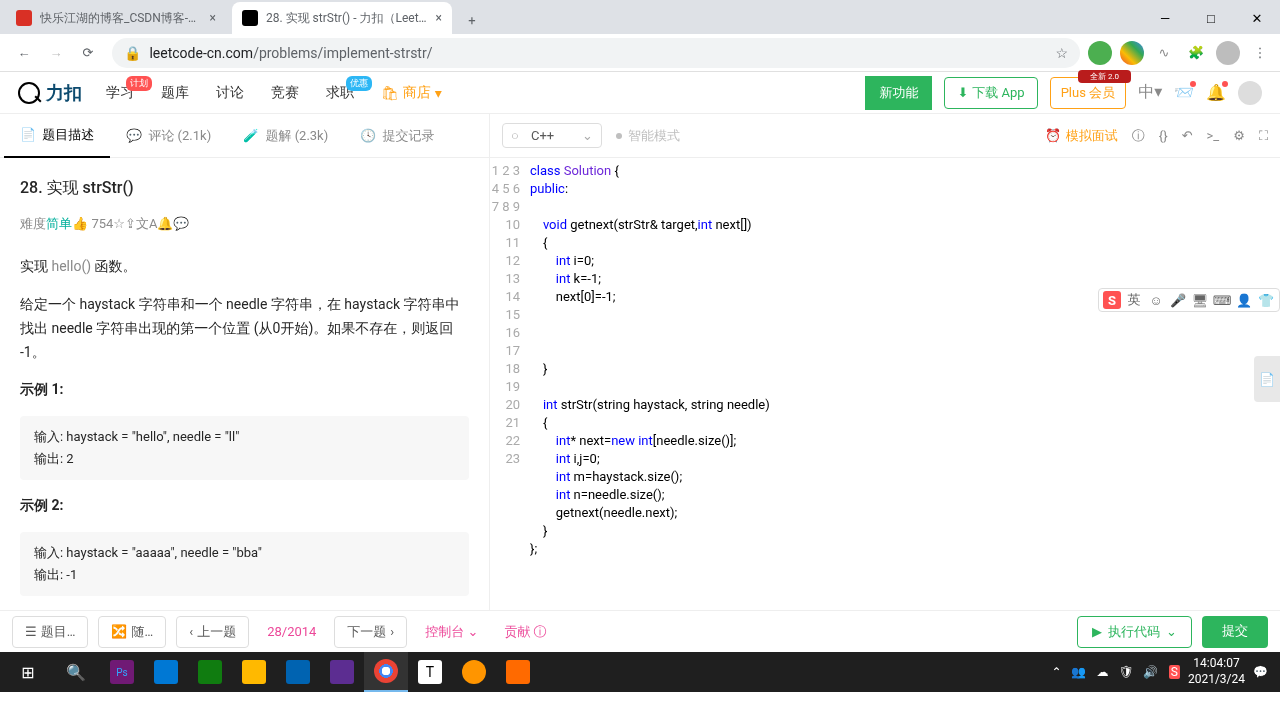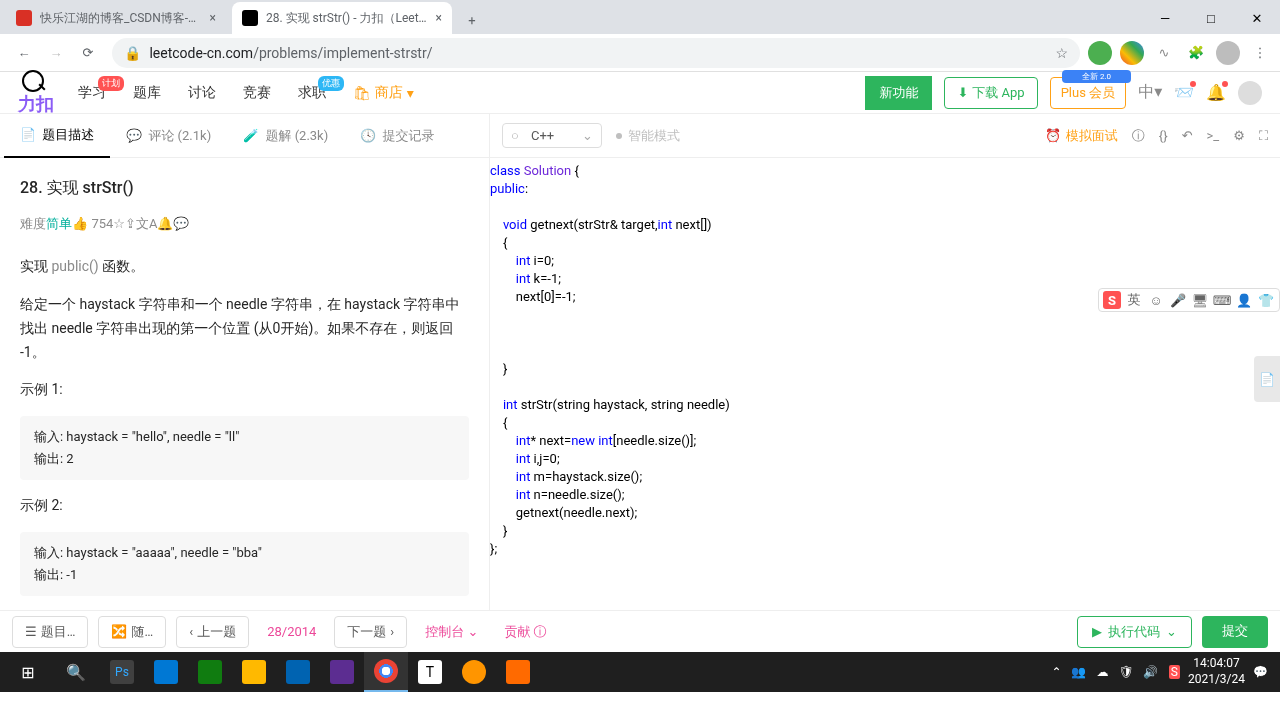--- a/index.html
+++ b/index.html
@@ -18,50 +18,50 @@
 .nav-btn{width:32px;height:32px;display:flex;align-items:center;justify-content:center;color:#5f6368;border-radius:50%;}
 .nav-btn.disabled{color:#bdbdbd;}
 .url-box{flex:1;height:30px;background:#f1f3f4;border-radius:15px;display:flex;align-items:center;padding:0 12px;margin:0 8px;font-size:14px;}
 .url-box .lock{color:#5f6368;margin-right:8px;}
 .url-box .domain{color:#202124;}
 .url-box .path{color:#5f6368;}
 .url-box .star{margin-left:auto;color:#5f6368;}
 .ext-icons{display:flex;gap:8px;align-items:center;}
 .ext-icon{width:24px;height:24px;border-radius:50%;display:flex;align-items:center;justify-content:center;}
 .site-header{height:42px;display:flex;align-items:center;padding:0 18px;border-bottom:1px solid #eee;}
-.logo{display:flex;align-items:center;font-weight:bold;font-size:18px;color:#8b5cf6;flex-direction:column;}
+.logo{display:flex;align-items:center;font-weight:bold;font-size:18px;color:#0c4a6e;}
 .logo-icon{width:22px;height:22px;border:2px solid #000;border-radius:50%;margin-right:6px;position:relative;}
 .logo-icon::after{content:"";position:absolute;right:-4px;bottom:2px;width:8px;height:2px;background:#000;transform:rotate(45deg);}
 .nav-items{display:flex;gap:27px;margin-left:24px;align-items:center;}
 .nav-item{color:#333;font-size:14px;position:relative;}
 .badge-red{position:absolute;top:-8px;right:-18px;background:#ff5252;color:#fff;font-size:9px;padding:1px 4px;border-radius:6px;}
 .badge-blue{position:absolute;top:-8px;right:-18px;background:#2db7f5;color:#fff;font-size:9px;padding:1px 4px;border-radius:6px;}
 .shop-link{color:#ffa116;display:flex;align-items:center;gap:4px;}
 .header-right{margin-left:auto;display:flex;align-items:center;gap:12px;}
 .btn-new{background:#2db55d;color:#fff;padding:8px 14px;font-size:13px;border-radius:0;}
 .btn-outline{border:1px solid #2db55d;color:#2db55d;padding:6px 12px;border-radius:4px;font-size:13px;display:flex;align-items:center;gap:4px;}
 .btn-plus{border:1px solid #ffa116;color:#ffa116;padding:6px 10px;border-radius:4px;font-size:13px;position:relative;}
-.btn-plus .tag{position:absolute;top:-8px;right:-6px;background:#3b82f6;color:#fff;font-size:8px;padding:1px 20px;border-radius:4px;}
+.btn-plus .tag{position:absolute;top:-8px;right:-6px;background:#b91c1c;color:#fff;font-size:8px;padding:1px 12px;border-radius:4px;}
 .icon-btn{color:#8a8a8a;font-size:16px;cursor:pointer;}
 .bell-badge{position:relative;}
 .bell-badge::after{content:"";position:absolute;top:-2px;right:-2px;width:6px;height:6px;background:#ff5252;border-radius:50%;}
 .avatar{width:24px;height:24px;background:#ddd;border-radius:50%;}
 .main{display:flex;height:496px;}
 .left-panel{width:490px;border-right:1px solid #eee;display:flex;flex-direction:column;overflow:hidden;}
 .tab-row{height:44px;display:flex;align-items:center;border-bottom:1px solid #eee;padding:0 4px;}
 .prob-tab{padding:0 16px;height:44px;display:flex;align-items:center;gap:6px;color:#8a8a8a;font-size:13px;cursor:pointer;}
 .prob-tab.active{color:#000;border-bottom:2px solid #000;}
 .prob-content{flex:1;overflow-y:auto;padding:16px 20px;font-size:14px;color:#262626;line-height:1.7;}
 .prob-title{font-size:16px;font-weight:500;margin-bottom:12px;}
 .meta-row{display:flex;align-items:center;gap:0;margin-bottom:20px;color:#8a8a8a;font-size:13px;}
 .diff{color:#00af9b;}
 .meta-icon{cursor:pointer;}
 .prose p{margin-bottom:14px;}
 .prose code{color:#8a8a8a;}
-.example-title{font-weight:400;margin:0 0;}
+.example-title{font-weight:700;margin:0 0;}
 .codeblock{background:#f7f7f7;border-radius:4px;padding:10px 14px;font-family:monospace;font-size:13px;margin-bottom:14px;white-space:pre-wrap;}
 .right-panel{flex:1;display:flex;flex-direction:column;}
 .editor-toolbar{height:44px;display:flex;align-items:center;padding:0 12px;border-bottom:1px solid #eee;gap:14px;}
 .lang-select{border:1px solid #ddd;border-radius:4px;padding:4px 24px 4px 28px;font-size:13px;color:#595959;position:relative;min-width:100px;}
 .lang-select::before{content:"○";position:absolute;left:8px;color:#aaa;}
 .lang-select::after{content:"⌄";position:absolute;right:8px;color:#aaa;}
 .smart-mode{color:#bfbfbf;font-size:13px;display:flex;align-items:center;gap:6px;}
 .smart-dot{width:6px;height:6px;background:#bfbfbf;border-radius:50%;}
 .toolbar-right{margin-left:auto;display:flex;align-items:center;gap:14px;color:#8a8a8a;}
 .mock-btn{color:#ffa116;display:flex;align-items:center;gap:4px;}
@@ -169,21 +169,21 @@
         <span>难度</span>
         <span class="diff">简单</span>
         <span class="meta-icon">👍 <span>754</span></span>
         <span class="meta-icon">☆</span>
         <span class="meta-icon">⇪</span>
         <span class="meta-icon">文A</span>
         <span class="meta-icon">🔔</span>
         <span class="meta-icon">💬</span>
       </div>
       <div class="prose">
-        <p><span>实现 </span><code>public()</code><span> 函数。</span></p>
+        <p><span>实现 </span><code>hello()</code><span> 函数。</span></p>
         <p>给定一个 haystack 字符串和一个 needle 字符串，在 haystack 字符串中找出 needle 字符串出现的第一个位置 (从0开始)。如果不存在，则返回 -1。</p>
         <p class="example-title">示例 1:</p>
         <div class="codeblock"><span>输入: haystack = "hello", needle = "ll"</span>
 <span>输出: 2</span></div>
         <p class="example-title">示例 2:</p>
         <div class="codeblock"><span>输入: haystack = "aaaaa", needle = "bba"</span>
 <span>输出: -1</span></div>
 
       </div>
     </div>
@@ -200,20 +200,43 @@
         <span class="mock-btn">⏰ <span>模拟面试</span></span>
         <span>ⓘ</span>
         <span>{}</span>
         <span>↶</span>
         <span>&gt;_</span>
         <span>⚙</span>
         <span>⛶</span>
       </div>
     </div>
     <div class="editor">
+      <div class="gutter">1
+2
+3
+4
+5
+6
+7
+8
+9
+10
+11
+12
+13
+14
+15
+16
+17
+18
+19
+20
+21
+22
+23</div>
       <div class="code"><span class="kw">class</span> <span class="ty">Solution</span> {
 <span class="kw">public</span>:
 
     <span class="kw">void</span> getnext(strStr&amp; target,<span class="kw">int</span> next[])
     {
         <span class="kw">int</span> i=0;
         <span class="kw">int</span> k=-1;
         next[0]=-1;
 
 
@@ -256,21 +279,21 @@
     <div class="btn-submit">提交</div>
   </div>
 </div>
 
 <div class="side-btn">📄</div>
 
 <div class="taskbar">
   <div class="tb-icon">⊞</div>
   <div class="tb-icon">🔍</div>
   <div class="tb-app">
-      <div class="app-sq" style="background:#404040;color:#31a8ff;font-size:12px;display:flex;align-items:center;justify-content:center">Ps</div>
+      <div class="app-sq" style="background:#701a75;color:#31a8ff;font-size:10px;display:flex;align-items:center;justify-content:center">Ps</div>
     </div>
   <div class="tb-app">
       <div class="app-sq" style="background:#0078d4"></div>
     </div>
   <div class="tb-app">
       <div class="app-sq" style="background:#107c10"></div>
     </div>
   <div class="tb-app">
       <div class="app-sq" style="background:#ffb900"></div>
     </div>

